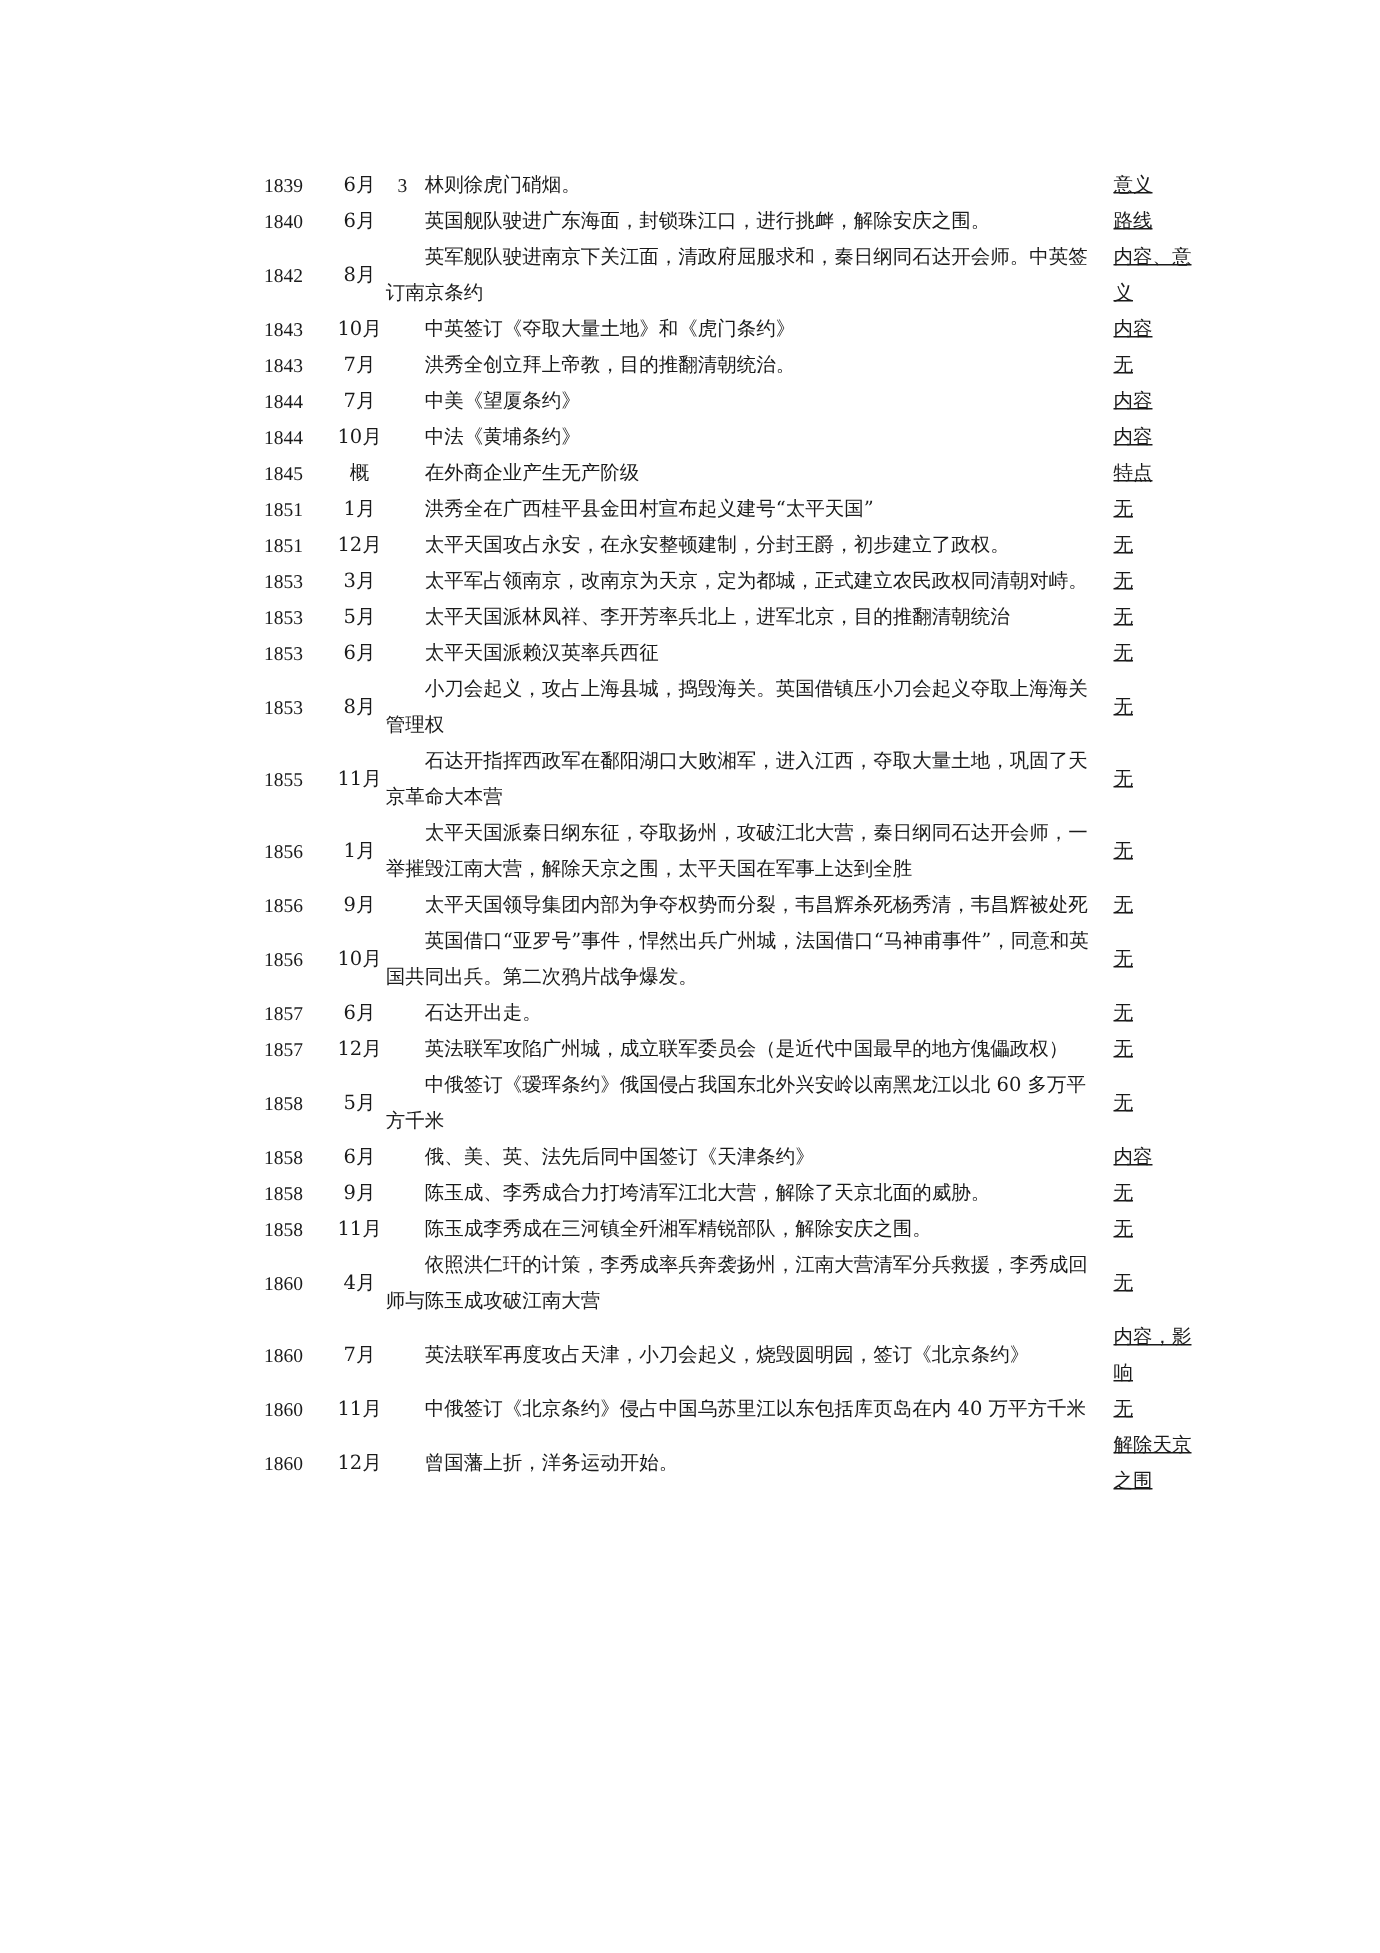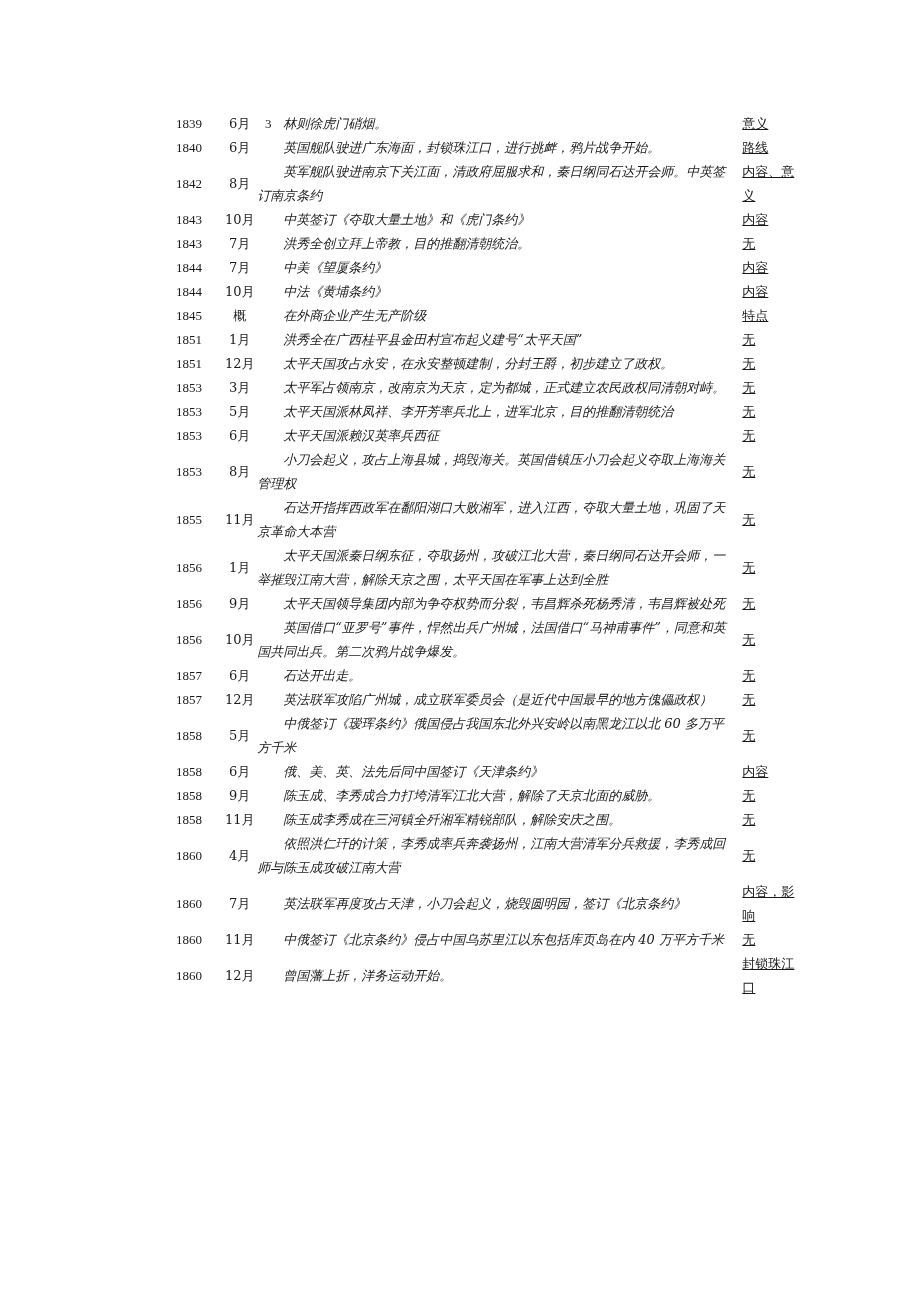--- a/index.html
+++ b/index.html
@@ -6,21 +6,21 @@
     body { width: 920px; height: 1302px; position: relative; overflow: hidden;
            font-family: "DejaVu Serif", "Liberation Serif", serif; color: #1a1a1a; }
     .page { position: absolute; left: 16px; top: 0; width: 920px; height: 1302px; background: #fff; }
     table.timeline { position: absolute; left: 160px; top: 112px; border-collapse: collapse;
                      table-layout: fixed; width: 625px; font-size: 13px; }
     table.timeline td { padding: 0; vertical-align: middle; line-height: 24px; }
     td.c-year { width: 38px; text-align: left; font-family: "Liberation Serif", serif; font-size: 13px; }
     td.c-month { width: 50px; text-align: center; }
     td.c-note { width: 18px; text-align: left; font-family: "Liberation Serif", serif; }
     td.c-event { width: 454px; }
-    td.c-event .txt { display: block; text-indent: 26px; margin-left: -26px; padding-right: 10px; font-style: italic; }
+    td.c-event .txt { display: block; text-indent: 26px; margin-left: -26px; padding-right: 10px; }
     td.c-aspect { width: 58px; text-align: left; padding-left: 6px; }
     td.c-aspect .asp { display: block; width: 56px; word-break: break-all; text-decoration: underline; }
   </style>
 </head>
 <body>
 
 <div class="page">
   <table class="timeline">
     <tbody id="rows">
         <tr>
@@ -32,21 +32,21 @@
           </td>
     <td class="c-aspect">
             <span class="asp">意义</span>
           </td>
   </tr>
         <tr>
     <td class="c-year">1840</td>
     <td class="c-month">6月</td>
     <td class="c-note"></td>
     <td class="c-event">
-            <span class="txt">英国舰队驶进广东海面，封锁珠江口，进行挑衅，鸦片战争开始。</span>
+            <span class="txt">英国舰队驶进广东海面，封锁珠江口，进行挑衅，解除安庆之围。</span>
           </td>
     <td class="c-aspect">
             <span class="asp">路线</span>
           </td>
   </tr>
         <tr>
     <td class="c-year">1842</td>
     <td class="c-month">8月</td>
     <td class="c-note"></td>
     <td class="c-event">
@@ -321,18 +321,18 @@
           </td>
   </tr>
         <tr>
     <td class="c-year">1860</td>
     <td class="c-month">12月</td>
     <td class="c-note"></td>
     <td class="c-event">
             <span class="txt">曾国藩上折，洋务运动开始。</span>
           </td>
     <td class="c-aspect">
-            <span class="asp">封锁珠江口</span>
+            <span class="asp">解除天京之围</span>
           </td>
   </tr>
       </tbody>
   </table>
 </div>
 
 </body></html>

